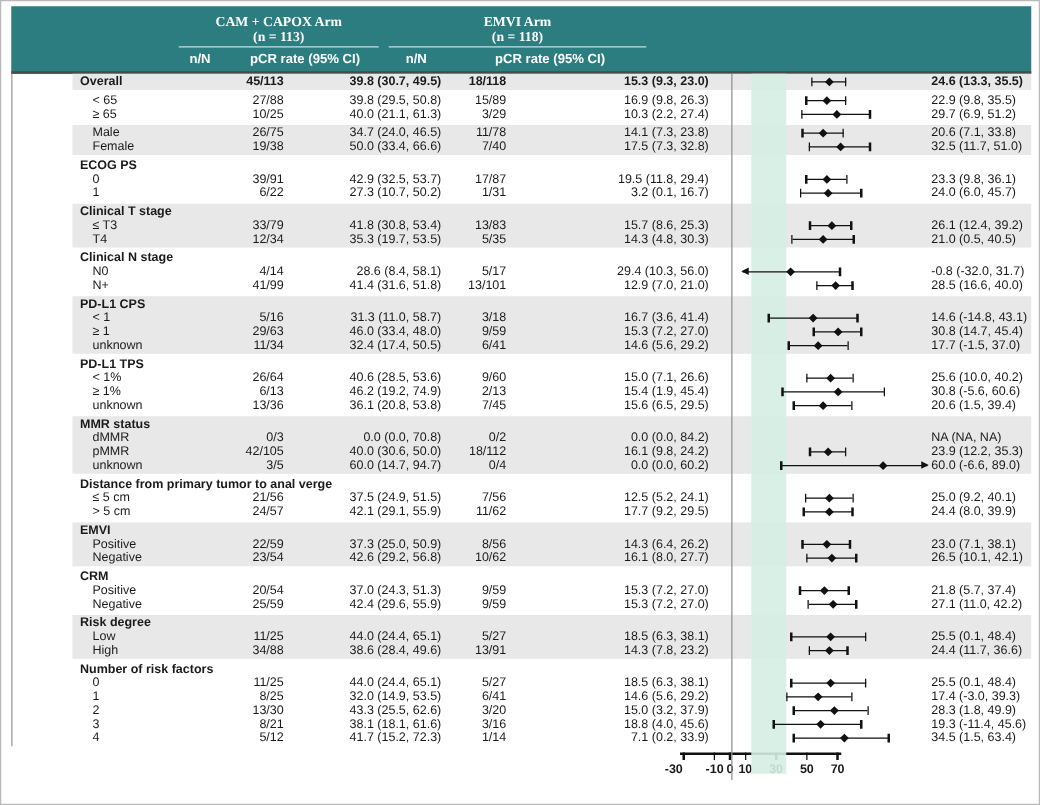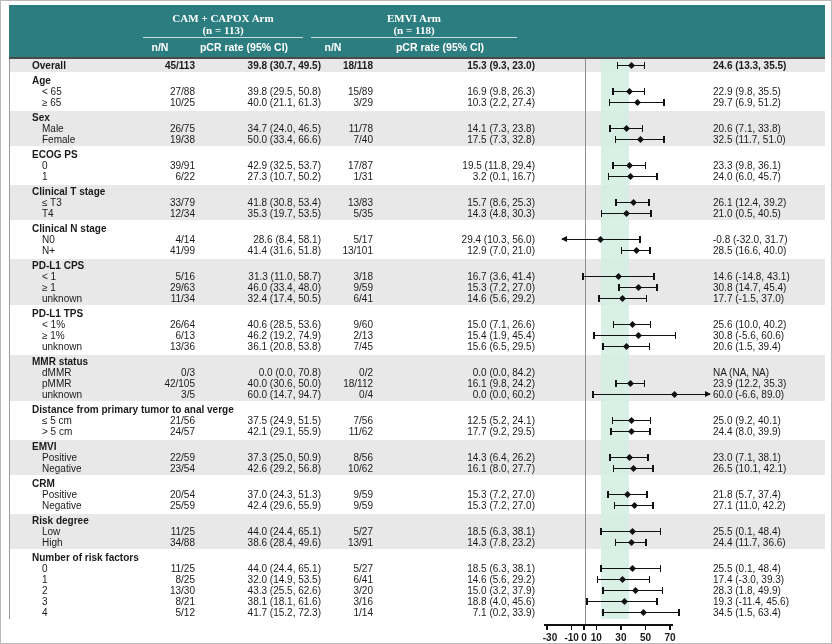--- a/index.html
+++ b/index.html
@@ -13,21 +13,21 @@
   .thead{background:#2C7D80;color:#fff;border-bottom:2px solid #4a4a4a;}
   .thead-row1{display:grid;grid-template-columns:130px 168px 214px 170px 134px;height:33px;font-family:Liberation Serif, serif;}
   .arm-cell{display:flex;flex-direction:column;align-items:center;justify-content:flex-end;position:relative;padding-bottom:2px;}
   .arm-title{font-size:11px;font-weight:bold;line-height:12px;text-align:center;}
   .arm-underline{position:absolute;bottom:0;left:4px;right:4px;height:1px;background:rgba(255,255,255,0.75);}
   .diff-cell{display:flex;align-items:center;justify-content:center;font-size:11px;font-weight:bold;}
   .thead-row2{display:grid;grid-template-columns:130px 42px 126px 52px 162px 170px 134px;height:19px;align-items:center;}
   .subhead{font-size:10.5px;font-weight:bold;text-align:center;line-height:1;}
   
   .tbody{position:relative;border-left:1px solid #9a9a9a;}
-  .group{margin-bottom:2px;padding:1px 16px;}
+  .group{margin-bottom:2px;padding:1px 0;margin-left:48px;}
   .group.stripe{background:#e8e8e8;}
   .row{display:grid;grid-template-columns:130px 42px 126px 52px 162px 170px 134px;height:11px;align-items:center;font-size:10px;line-height:1;}
   .row.bold{font-weight:bold;}
   .ghead{grid-column:1 / -1;font-weight:bold;padding-left:6px;}
   .c-label{padding-left:16px;white-space:nowrap;}
   .c-n1,.c-pcr1,.c-n2,.c-pcr2{text-align:right;padding-right:3px;white-space:nowrap;}
   .c-diff{text-align:left;padding-left:5px;white-space:nowrap;}
   .c-plot{position:relative;height:11px;z-index:2;overflow:visible;}
   .ci-line{position:absolute;top:4.8px;height:1.6px;background:#111;}
   .ci-cap{position:absolute;top:2.4px;width:1.6px;height:6.4px;background:#111;}
@@ -90,23 +90,20 @@
               <div class="ci-line" style="left: 79.359px; width: 27.306px;"></div>
               <div class="ci-cap" style="left: 78.559px;"></div>
               <div class="ci-cap" style="left: 105.865px;"></div>
               <div class="ci-marker" style="left: 90.758px;"></div>
             </div>
             <div class="c-diff">24.6 (13.3, 35.5)</div>
           </div>
         </div>
         <div class="group">
           <div class="row">
-            <div class="ghead">Age</div>
-          </div>
-          <div class="row">
             <div class="c-label">&lt; 65</div>
             <div class="c-n1">27/88</div>
             <div class="c-pcr1">39.8 (29.5, 50.8)</div>
             <div class="c-n2">15/89</div>
             <div class="c-pcr2">16.9 (9.8, 26.3)</div>
             <div class="c-plot">
               <div class="ci-line" style="left: 75.054px; width: 31.611px;"></div>
               <div class="ci-cap" style="left: 74.254px;"></div>
               <div class="ci-cap" style="left: 105.865px;"></div>
               <div class="ci-marker" style="left: 88.667px;"></div>
@@ -122,23 +119,20 @@
             <div class="c-plot">
               <div class="ci-line" style="left: 71.487px; width: 54.489px;"></div>
               <div class="ci-cap" style="left: 70.687px;"></div>
               <div class="ci-cap" style="left: 125.176px;"></div>
               <div class="ci-marker" style="left: 97.031px;"></div>
             </div>
             <div class="c-diff">29.7 (6.9, 51.2)</div>
           </div>
         </div>
         <div class="group stripe">
-          <div class="row">
-            <div class="ghead">Sex</div>
-          </div>
           <div class="row">
             <div class="c-label">Male</div>
             <div class="c-n1">26/75</div>
             <div class="c-pcr1">34.7 (24.0, 46.5)</div>
             <div class="c-n2">11/78</div>
             <div class="c-pcr2">14.1 (7.3, 23.8)</div>
             <div class="c-plot">
               <div class="ci-line" style="left: 71.733px; width: 32.841px;"></div>
               <div class="ci-cap" style="left: 70.933px;"></div>
               <div class="ci-cap" style="left: 103.774px;"></div>
@@ -606,21 +600,21 @@
         <div class="plot-overlay">
         <div class="ci-band" style="left: 591.359px; width: 27.306px; height: 560px;"></div>
         <div class="zero-line" style="left: 575px; height: 565px;"></div>
       </div>
     </div>
 
     <div class="axis">
       <div class="axis-inner" style="left: 512px; width: 170px;">
           <div class="axis-line" style="left: 23.1px; width: 129px;"></div>
           <div class="axis-tick" style="left: 25.35px;"></div>
-          <div class="axis-label" style="left: 29px;">-30</div>
+          <div class="axis-label" style="left: 18px;">-30</div>
           <div class="axis-tick" style="left: 49.95px;"></div>
           <div class="axis-label" style="left: 50.7px;">-10</div>
           <div class="axis-tick" style="left: 62.25px;"></div>
           <div class="axis-label" style="left: 63px;">0</div>
           <div class="axis-tick" style="left: 74.55px;"></div>
           <div class="axis-label" style="left: 75.3px;">10</div>
           <div class="axis-tick" style="left: 99.15px;"></div>
           <div class="axis-label" style="left: 99.9px;">30</div>
           <div class="axis-tick" style="left: 123.75px;"></div>
           <div class="axis-label" style="left: 124.5px;">50</div>

